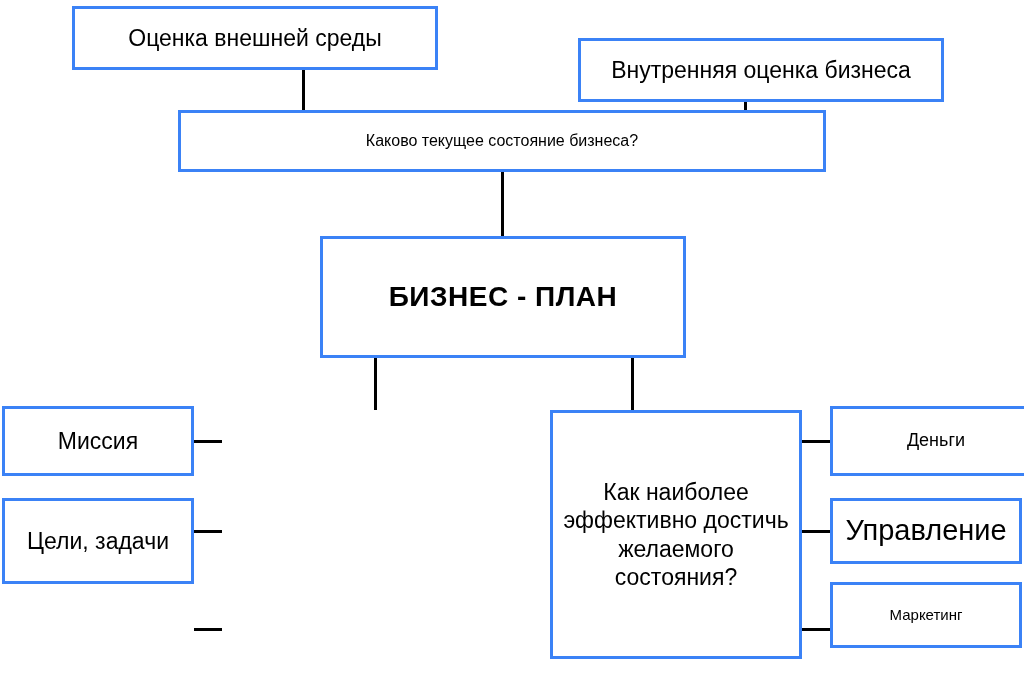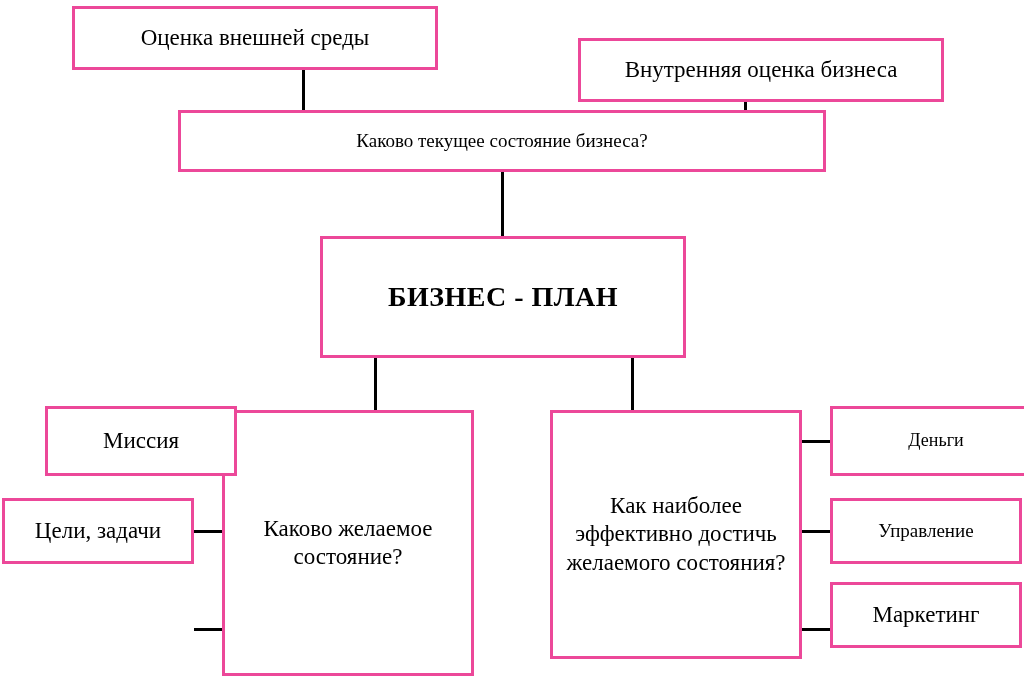--- a/index.html
+++ b/index.html
@@ -11,48 +11,47 @@
     position: relative;
     width: 1024px;
     height: 682px;
     background: #ffffff;
     font-family: "Liberation Sans", sans-serif;
     overflow: hidden;
   }
   .node {
     position: absolute;
     box-sizing: border-box;
-    border: 3px solid #ec4899;
+    border: 3px solid #3b82f6;
     background: #ffffff;
     display: flex;
     align-items: center;
     justify-content: center;
     text-align: center;
     color: #000000;
     line-height: 1.22;
     z-index: 2;
     padding: 2px 4px;
-    font-family: Liberation Serif, serif;
   }
   .node span {
     display: block;
     width: 100%;
   }
   .n-ext        { left: 72px;  top: 6px;   width: 366px; height: 64px;  font-size: 23px; }
   .n-int        { left: 578px; top: 6px;   width: 366px; height: 64px;  font-size: 23px; margin-top: 32px; }
-  .n-current    { left: 178px; top: 110px; width: 648px; height: 62px;  font-size: 19px; }
+  .n-current    { left: 178px; top: 110px; width: 648px; height: 62px;  font-size: 16px; }
   .n-plan       { left: 320px; top: 236px; width: 366px; height: 122px; font-size: 28px; font-weight: bold; letter-spacing: 0.5px; }
   .n-desired    { left: 222px; top: 410px; width: 252px; height: 266px; font-size: 23px; }
   .n-how        { left: 550px; top: 410px; width: 252px; height: 249px; font-size: 23px; }
-  .n-mission    { left: 2px;   top: 406px; width: 192px; height: 70px;  font-size: 23px; margin-left: 43px; }
-  .n-goals      { left: 2px;   top: 498px; width: 192px; height: 66px;  font-size: 23px; }
+  .n-mission    { left: 2px;   top: 406px; width: 192px; height: 70px;  font-size: 23px; }
+  .n-goals      { left: 2px;   top: 498px; width: 192px; height: 86px;  font-size: 23px; }
   .n-adv        { left: 2px;   top: 582px; width: 192px; height: 94px;  font-size: 23px; }
   .n-money      { left: 830px; top: 406px; width: 212px; height: 70px;  font-size: 18px; }
-  .n-manage     { left: 830px; top: 498px; width: 192px; height: 66px;  font-size: 19px; }
-  .n-marketing  { left: 830px; top: 582px; width: 192px; height: 66px;  font-size: 23px; justify-content: center; }
+  .n-manage     { left: 830px; top: 498px; width: 192px; height: 66px;  font-size: 29px; }
+  .n-marketing  { left: 830px; top: 582px; width: 192px; height: 66px;  font-size: 15px; justify-content: center; }
 
   .conn {
     position: absolute;
     background: #000000;
     z-index: 1;
   }
 </style>
 </head>
 <body>
 
@@ -82,23 +81,20 @@
   </div>
 
   <div class="node n-current">
     <span>Каково текущее состояние бизнеса?</span>
   </div>
 
   <div class="node n-plan">
     <span>БИЗНЕС - ПЛАН</span>
   </div>
 
-  <div class="node n-desired">
-    <span>Каково желаемое состояние?</span>
-  </div>
 
   <div class="node n-how">
     <span>Как наиболее эффективно достичь желаемого состояния?</span>
   </div>
 
   <div class="node n-mission">
     <span>Миссия</span>
   </div>
 
   <div class="node n-goals">

